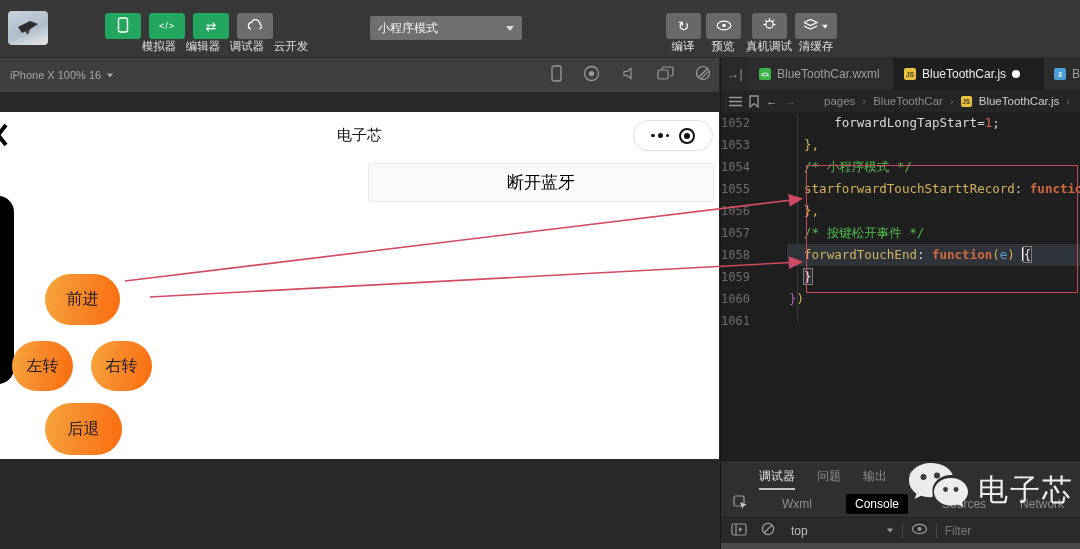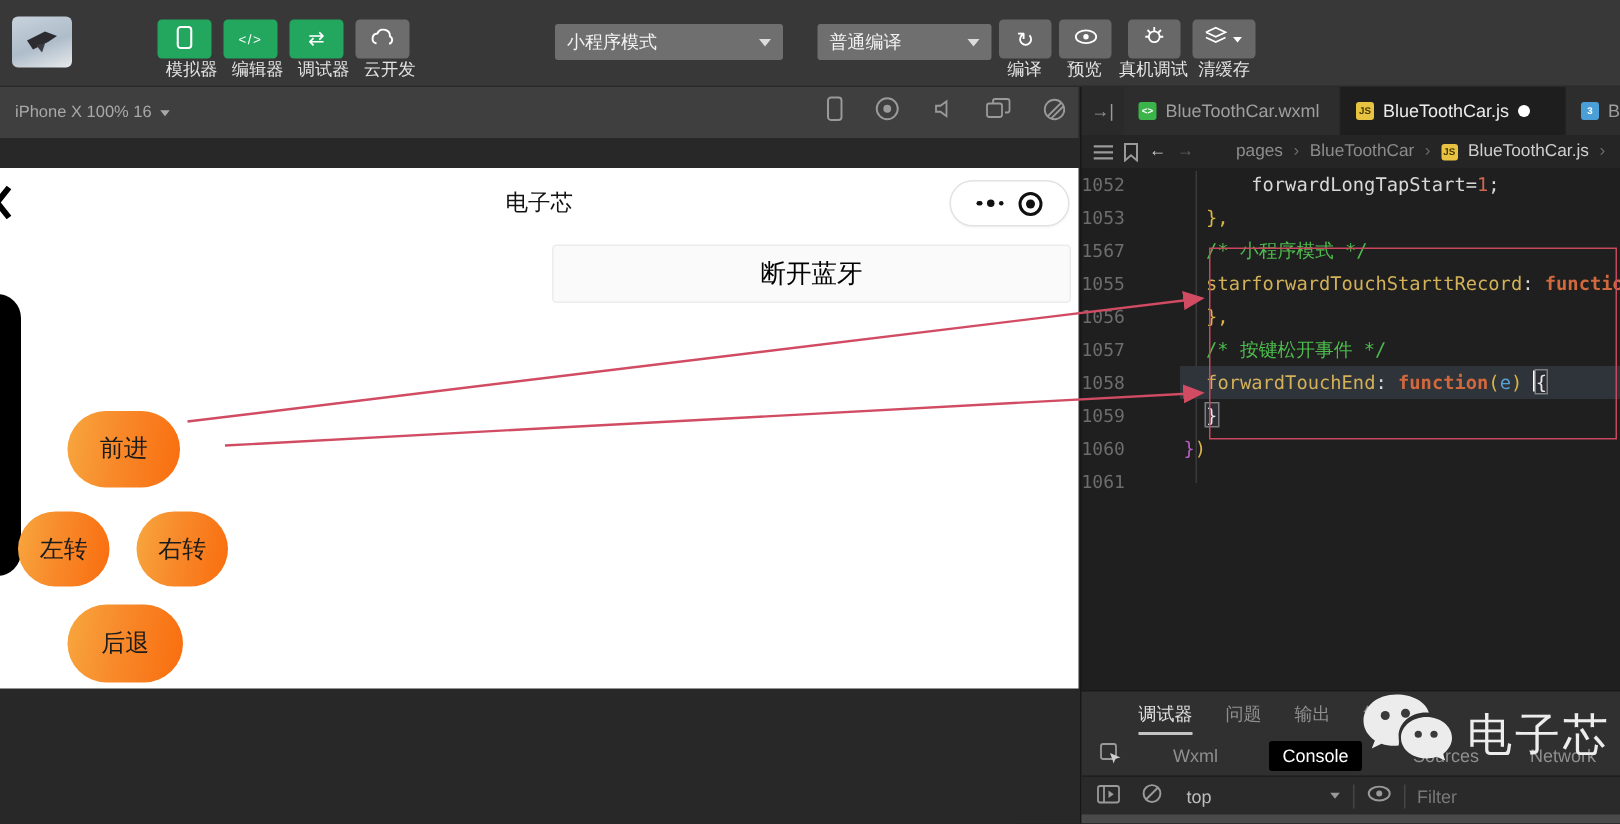--- a/index.html
+++ b/index.html
@@ -6,21 +6,21 @@
   *{box-sizing:border-box;}
   .app{position:relative;width:1080px;height:549px;overflow:hidden;
        font-family:"Liberation Sans","DejaVu Sans",sans-serif;background:#282828;}
 
   
   .toolbar{position:absolute;left:0;top:0;width:1080px;height:58px;background:#383838;border-bottom:1px solid #2a2a2a;z-index:2;}
   .avatar{position:absolute;left:8px;top:11px;width:40px;height:34px;border-radius:4px;overflow:hidden;background:linear-gradient(160deg,#c7d2dc 0%,#aebdca 55%,#e8eaec 100%);}
   .tool-btn{position:absolute;top:13px;width:36px;height:26px;border-radius:3px;display:flex;align-items:center;justify-content:center;color:#fff;font-size:13px;}
   .tool-btn.green{background:#23a65d;}
   .tool-btn.gray{background:#6d6d6d;}
-  .tool-label{position:absolute;top:39px;width:44px;text-align:right;font-size:11.5px;color:#e3e3e3;}
+  .tool-label{position:absolute;top:39px;width:44px;text-align:center;font-size:11.5px;color:#e3e3e3;margin-left:36px;}
   .dropdown{position:absolute;top:16px;height:24px;background:#6f6f6f;border-radius:2px;color:#f2f2f2;font-size:12px;display:flex;align-items:center;padding:0 8px;}
   .dropdown .dd-text{flex:1;}
   .caret-down{width:0;height:0;border-left:4px solid transparent;border-right:4px solid transparent;border-top:5px solid #dcdcdc;}
   .act-btn{position:absolute;top:13px;height:26px;border-radius:3px;background:#686868;display:flex;align-items:center;justify-content:center;color:#fff;gap:3px;}
   .act-label{position:absolute;top:39px;text-align:center;font-size:11.5px;color:#e3e3e3;}
 
   
   .left-pane{position:absolute;left:0;top:58px;width:719px;height:491px;background:#282828;}
   .sim-toolbar{position:absolute;left:0;top:0;width:719px;height:34px;background:#3f3f3f;display:flex;align-items:center;}
   .sim-device{margin-left:10px;font-size:11px;color:#a8a8a8;display:flex;align-items:center;gap:5px;}
@@ -118,24 +118,20 @@
             <path d="M4 10 a3.4 3.4 0 0 1 .6-6.7 A4.4 4.4 0 0 1 13 5.2 a2.7 2.7 0 0 1-.6 5" fill="none" stroke="#fff" stroke-width="1.3"></path>
           </svg></span>
     </div>
     <div class="tool-label" style="left:101px;">模拟器</div>
     <div class="tool-label" style="left:145px;">编辑器</div>
     <div class="tool-label" style="left:189px;">调试器</div>
     <div class="tool-label" style="left:233px;">云开发</div>
 
     <div class="dropdown" style="left:370px;width:152px;">
       <span class="dd-text">小程序模式</span>
-      <span class="caret-down"></span>
-    </div>
-    <div class="dropdown" style="left:545px;width:116px;">
-      <span class="dd-text">普通编译</span>
       <span class="caret-down"></span>
     </div>
 
     <div class="act-btn" style="left:666px;width:35px;">
       <span style="font-size:14px;">↻</span>
     </div>
     <div class="act-btn" style="left:706px;width:35px;">
       <span><svg width="16" height="11" viewBox="0 0 16 11">
             <ellipse cx="8" cy="5.5" rx="6.8" ry="4.3" fill="none" stroke="#fff" stroke-width="1.2"></ellipse>
             <circle cx="8" cy="5.5" r="1.8" fill="#fff"></circle>
@@ -277,21 +273,21 @@
     <div class="code">
         <div class="code-line">
           <span class="gutter">1052</span>
           <span class="content"><span class="tok-plain">      forwardLongTapStart=</span><span class="tok-num">1</span><span class="tok-plain">;</span></span>
         </div>
         <div class="code-line">
           <span class="gutter">1053</span>
           <span class="content"><span class="tok-brace">  },</span></span>
         </div>
         <div class="code-line">
-          <span class="gutter">1567</span>
+          <span class="gutter">1054</span>
           <span class="content"><span class="tok-comment">  /* 小程序模式 */</span></span>
         </div>
         <div class="code-line">
           <span class="gutter">1055</span>
           <span class="content"><span class="tok-plain">  </span><span class="tok-prop">starforwardTouchStarttRecord</span><span class="tok-plain">: </span><span class="tok-kw">function</span></span>
         </div>
         <div class="code-line">
           <span class="gutter">1056</span>
           <span class="content"><span class="tok-brace">  },</span></span>
         </div>

